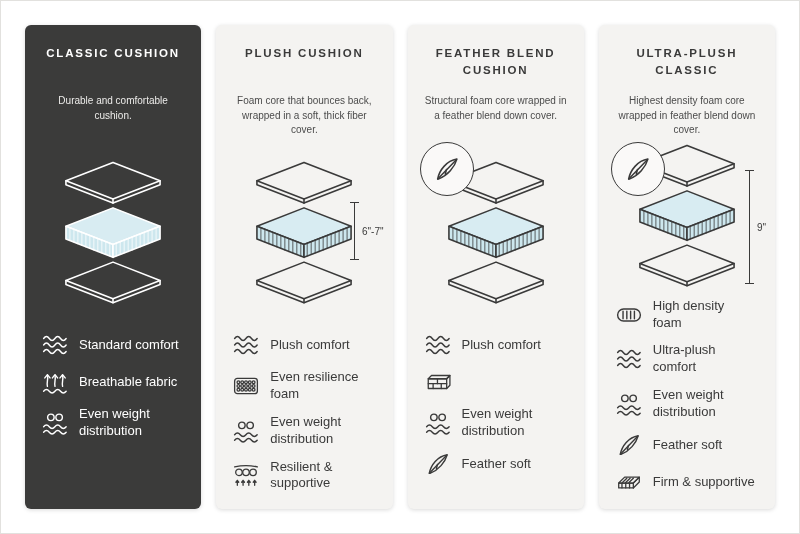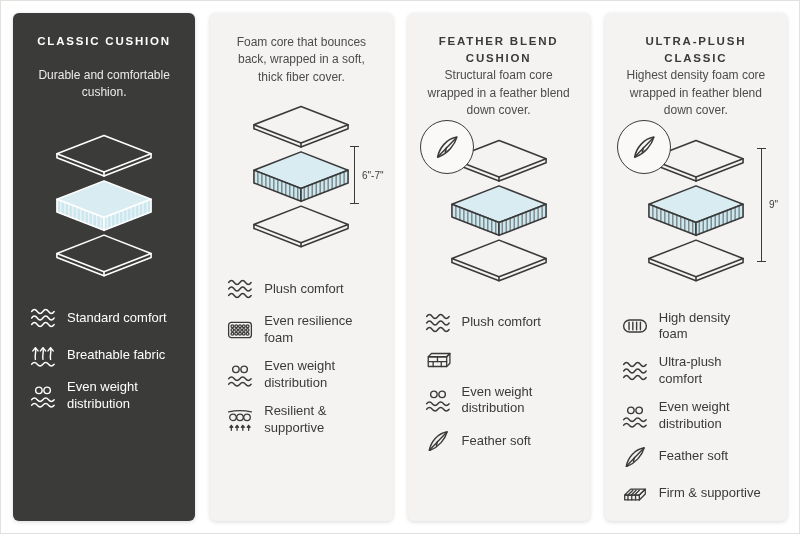--- a/index.html
+++ b/index.html
@@ -4,43 +4,43 @@
 <style>
   * { box-sizing: border-box; margin: 0; padding: 0; }
   html,body { background: #ffffff; }
   body { font-family: "Liberation Sans", "DejaVu Sans", sans-serif; color: #3a3a3a; }
 
   .canvas {
     width: 800px; height: 534px;
     background: #ffffff;
     border: 1px solid #e2e1de;
     display: flex; gap: 15px;
-    padding: 12px;
+    padding: 24px;
   }
 
   .card {
     flex: 1;
     border-radius: 6px;
     background: #f4f3f1;
     color: #3a3a3a;
     padding: 20px 14px 14px;
     display: flex; flex-direction: column;
     box-shadow: 0 1px 4px rgba(0,0,0,.15);
   }
   .card.dark { background: #3b3b3a; color: #ffffff; }
 
   .title {
     font-size: 11.5px; font-weight: 700;
     letter-spacing: 1.8px;
     text-align: center; line-height: 1.45;
     min-height: 33px;
   }
   .desc {
-    font-size: 12px; text-align: center;
-    line-height: 1.45; margin-top: 1px;
+    font-size: 10px; text-align: center;
+    line-height: 1.45; margin-top: 16px;
     min-height: 48px; color: #4c4c4c;
   }
   .card.dark .desc { color: #ecebe9; }
 
   .diagram {
     position: relative; height: 182px;
     display: flex; align-items: center; justify-content: center;
   }
   .cushion { width: 112px; height: 146px; }
 
@@ -207,20 +207,21 @@
       <div class="feature">
         <svg class="ficon" viewBox="0 0 24 24">
             <use href="#icon-even-weight"></use>
           </svg>
         <span class="flabel">Even weight distribution</span>
       </div>
     </div>
   </section>
 
   <section class="card">
+    <h2 class="title">PLUSH CUSHION</h2>
     <p class="desc">Foam core that bounces back, wrapped in a soft, thick fiber cover.</p>
     <div class="diagram">
       <svg class="cushion" viewBox="0 0 140 183">
           <use href="#cushion-shape"></use>
         </svg>
       <div class="measure m-plush">
         <div class="bracket"></div>
         <span class="mlabel">6"-7"</span>
       </div>
     </div>

